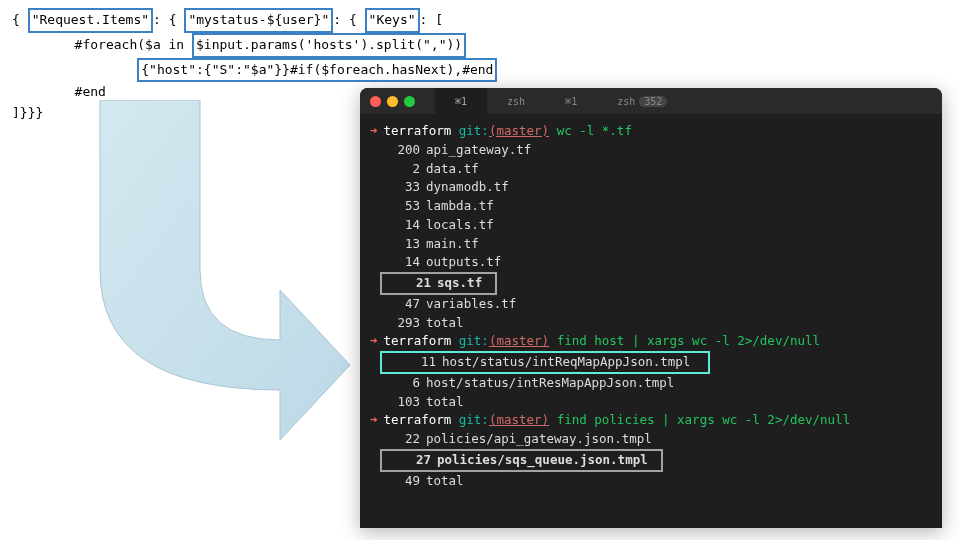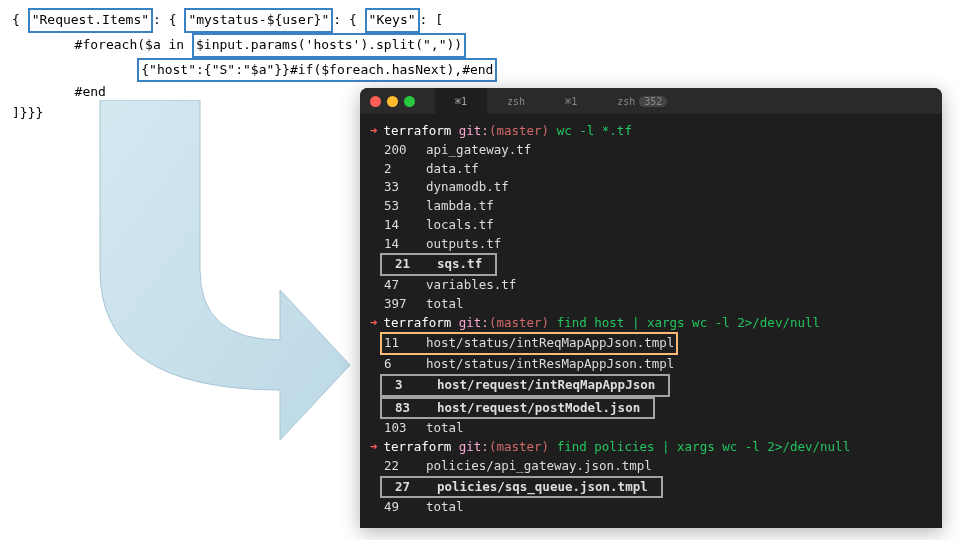--- a/index.html
+++ b/index.html
@@ -81,27 +81,27 @@
 .term-body {
   padding: 8px 10px;
   font-size: 12.5px;
   line-height: 1.5;
   font-family: Menlo, Consolas, monospace;
   color: #ddd;
 }
 .tl { display: flex; }
 .prompt-arr { color: #ff5f56; margin-right: 6px; }
 .dir { color: #ffffff; }
-.gitlabel { color: #f9a8d4; }
-.branch { color: #d16969; }
+.gitlabel { color: #14b8a6; }
+.branch { color: #d16969; text-decoration: underline; }
 .cmd { color: #22c55e; }
-.out-num { color: #ddd; display: inline-block; width: 36px; text-align: left; margin-right: 6px; margin-left: 14px; }
+.out-num { color: #ddd; display: inline-block; width: 36px; text-align: right; margin-right: 6px; margin-left: 14px; }
 .out-item { color: #ddd; }
 .hl-green { border: 2px solid #a3a3a3; display: inline-block; padding: 0 13px; margin-left: 10px; font-weight: bold; }
-.hl-red { border: 2px solid #fdba74; display: inline-block; padding: 0 2px; margin-left: 10px; }
+.hl-red { border: 2px solid #5eead4; display: inline-block; padding: 0 18px; margin-left: 10px; }
 .out-row { white-space: pre; }
 </style>
 </head>
 <body>
 
 <div class="code-block">
   <div class="code-line"><span>{ </span><span class="box-blue">"Request.Items"</span><span>: { </span><span class="box-blue">"mystatus-${user}"</span><span>: { </span><span class="box-blue">"Keys"</span><span>: [</span></div>
   <div class="code-line"><span>        #foreach($a in </span><span class="box-blue">$input.params('hosts').split(","))</span></div>
   <div class="code-line"><span>                </span><span class="box-blue">{"host":{"S":"$a"}}#if($foreach.hasNext),#end</span></div>
   <div class="code-line">        #end</div>
@@ -146,42 +146,39 @@
       <span class="gitlabel">git:</span>
       <span class="branch">(master)</span>&nbsp;
       <span class="cmd">wc -l *.tf</span>
     </div>
     <div id="block1">
         <div class="out-row"><span class="out-num">200</span><span class="out-item">api_gateway.tf</span></div>
         <div class="out-row"><span class="out-num">2</span><span class="out-item">data.tf</span></div>
         <div class="out-row"><span class="out-num">33</span><span class="out-item">dynamodb.tf</span></div>
         <div class="out-row"><span class="out-num">53</span><span class="out-item">lambda.tf</span></div>
         <div class="out-row"><span class="out-num">14</span><span class="out-item">locals.tf</span></div>
+        <div class="out-row"><span class="out-num">13</span><span class="out-item">main.tf</span></div>
         <div class="out-row"><span class="out-num">14</span><span class="out-item">outputs.tf</span></div>
       </div>
     <div class="out-row"><span class="hl-green"><span class="out-num" style="margin-left:0">21</span><span class="out-item">sqs.tf</span></span></div>
     <div id="block1b">
         <div class="out-row"><span class="out-num">47</span><span class="out-item">variables.tf</span></div>
-        <div class="out-row"><span class="out-num">397</span><span class="out-item">total</span></div>
+        <div class="out-row"><span class="out-num">293</span><span class="out-item">total</span></div>
       </div>
 
     <div class="tl">
       <span class="prompt-arr">➜</span>
       <span class="dir">terraform</span>&nbsp;
       <span class="gitlabel">git:</span>
       <span class="branch">(master)</span>&nbsp;
       <span class="cmd">find host | xargs wc -l 2&gt;/dev/null</span>
     </div>
     <div class="out-row"><span class="hl-red"><span class="out-num" style="margin-left:0">11</span><span class="out-item">host/status/intReqMapAppJson.tmpl</span></span></div>
     <div id="block2a">
         <div class="out-row"><span class="out-num">6</span><span class="out-item">host/status/intResMapAppJson.tmpl</span></div>
-      </div>
-    <div id="block2hl">
-        <div class="out-row"><span class="hl-green"><span class="out-num" style="margin-left:0">3</span><span class="out-item">host/request/intReqMapAppJson</span></span></div>
-        <div class="out-row"><span class="hl-green"><span class="out-num" style="margin-left:0">83</span><span class="out-item">host/request/postModel.json</span></span></div>
       </div>
     <div id="block2b">
         <div class="out-row"><span class="out-num">103</span><span class="out-item">total</span></div>
       </div>
 
     <div class="tl">
       <span class="prompt-arr">➜</span>
       <span class="dir">terraform</span>&nbsp;
       <span class="gitlabel">git:</span>
       <span class="branch">(master)</span>&nbsp;

